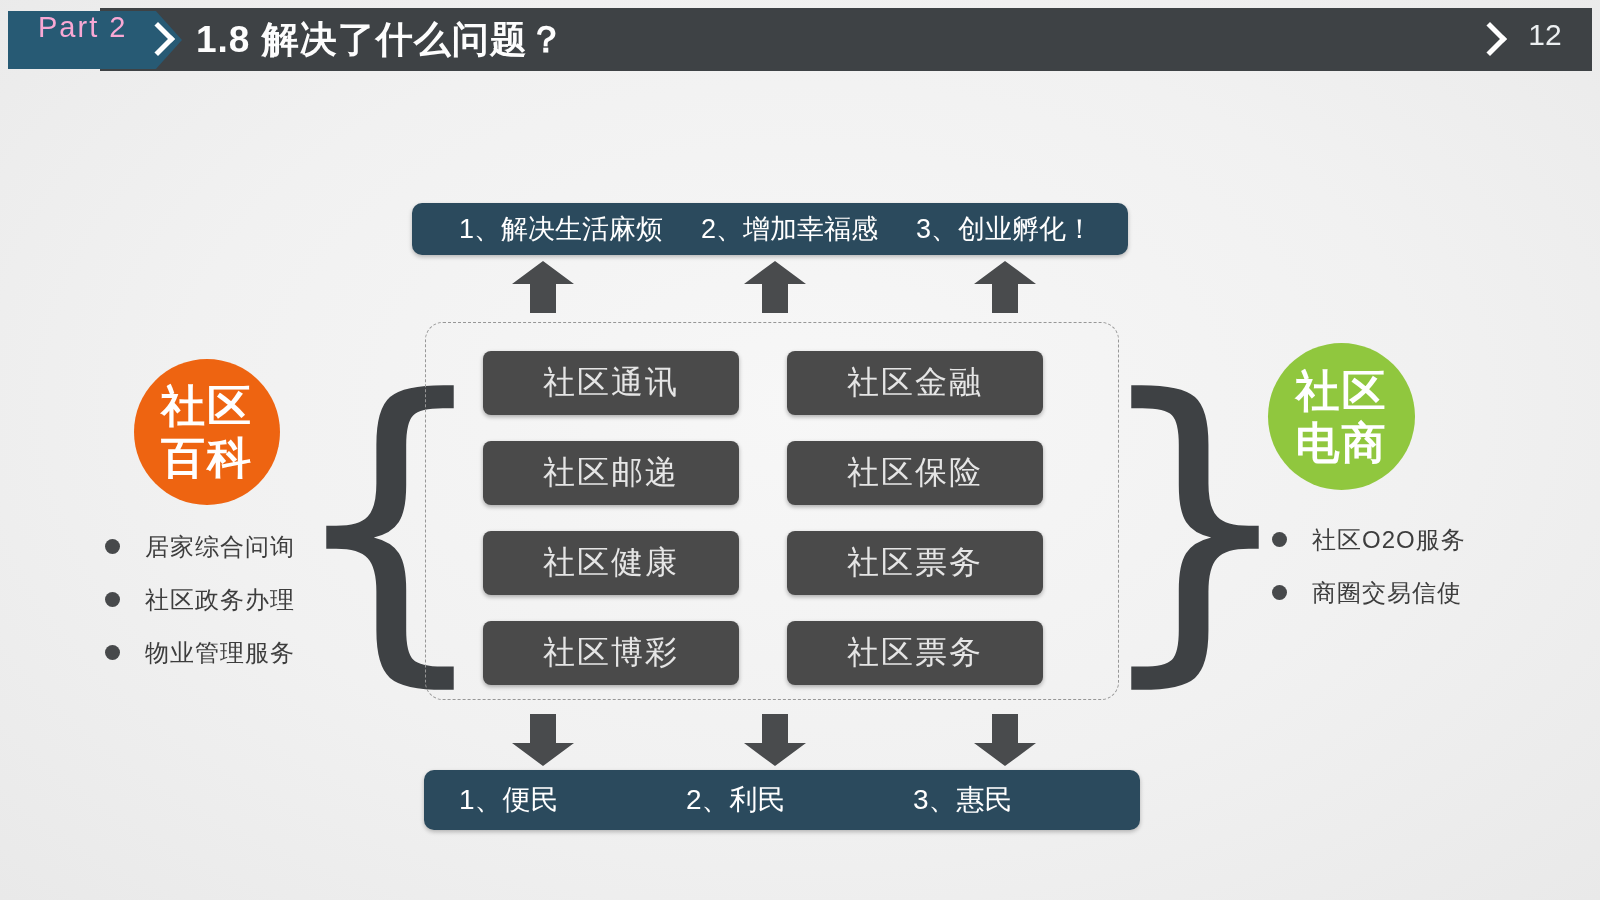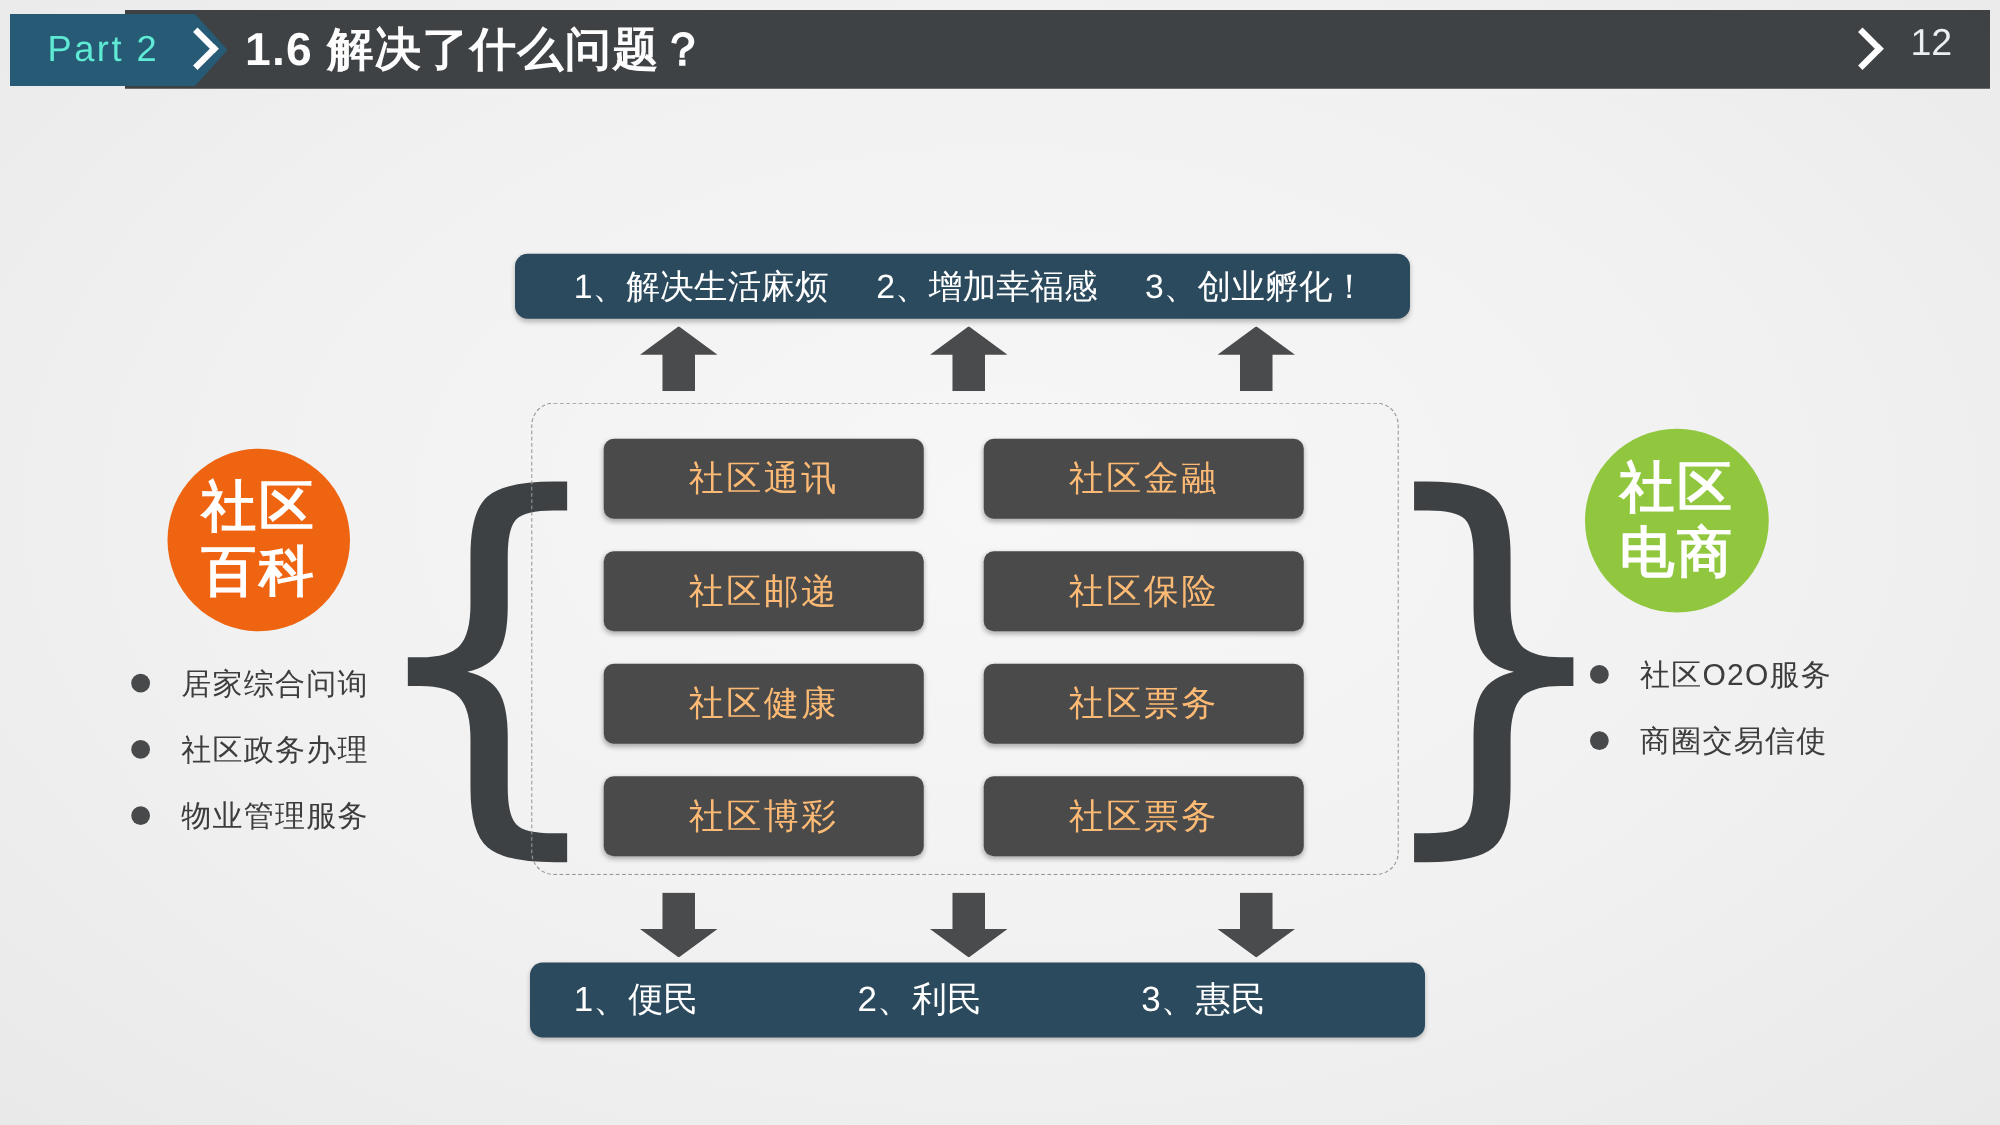--- a/index.html
+++ b/index.html
@@ -15,23 +15,23 @@
 
   
   .header-bar {
     position:absolute; left:100px; top:8px; width:1492px; height:63px;
     background:#3e4245;
   }
   .part-tab {
     position:absolute; left:8px; top:11px; width:174px; height:58px;
     background:#275a74;
     clip-path:polygon(0 0, 85% 0, 100% 50%, 85% 100%, 0 100%);
-    display:flex; align-items:center; justify-content:flex-start;
+    display:flex; justify-content:flex-start;
     padding-left:30px;
-    color:#5eead4; font-size:29px; letter-spacing:2px;
+    color:#f9a8d4; font-size:29px; letter-spacing:2px;
     z-index:3;
   }
   .chev {
     position:absolute; width:24px; height:24px;
     border-top:5px solid #ffffff; border-right:5px solid #ffffff;
     transform:rotate(45deg); z-index:4;
   }
   .chev-left  { left:146px; top:27px; }
   .chev-right { left:1478px; top:27px; }
   .header-title {
@@ -72,21 +72,21 @@
   .dashed-panel {
     position:absolute; left:425px; top:322px; width:694px; height:378px;
     border:1px dashed #979797; border-radius:18px;
     padding:28px 0 0 57px;
     display:grid; grid-template-columns:256px 256px;
     column-gap:48px; row-gap:26px; grid-auto-rows:64px;
   }
   .svc-btn {
     background:#4a4a4a; border-radius:8px;
     display:flex; align-items:center; justify-content:center;
-    color:#fdba74; font-size:28px; letter-spacing:2px;
+    color:#e5e5e5; font-size:32px; letter-spacing:2px;
     box-shadow:0 2px 4px rgba(0,0,0,0.3);
   }
 
   
   .brace {
     position:absolute; top:332px; width:120px; height:380px;
     display:flex; align-items:center; justify-content:center;
     color:#3e4144; font-size:330px; line-height:1;
     font-family:"DejaVu Sans",sans-serif;
   }
@@ -116,21 +116,21 @@
 </head>
 <body>
 
 <div class="slide">
 
   <div class="header-bar"></div>
   <div class="part-tab">
     <span>Part 2</span>
   </div>
   <span class="chev chev-left"></span>
-  <div class="header-title">1.6 解决了什么问题？</div>
+  <div class="header-title">1.8 解决了什么问题？</div>
   <span class="chev chev-right"></span>
   <div class="page-number">12</div>
 
   <div class="banner banner-top">
     <span class="b-item">1、解决生活麻烦</span>
     <span class="b-item">2、增加幸福感</span>
     <span class="b-item">3、创业孵化！</span>
   </div>
 
   <div class="arrow arrow-up ar-1"></div>

